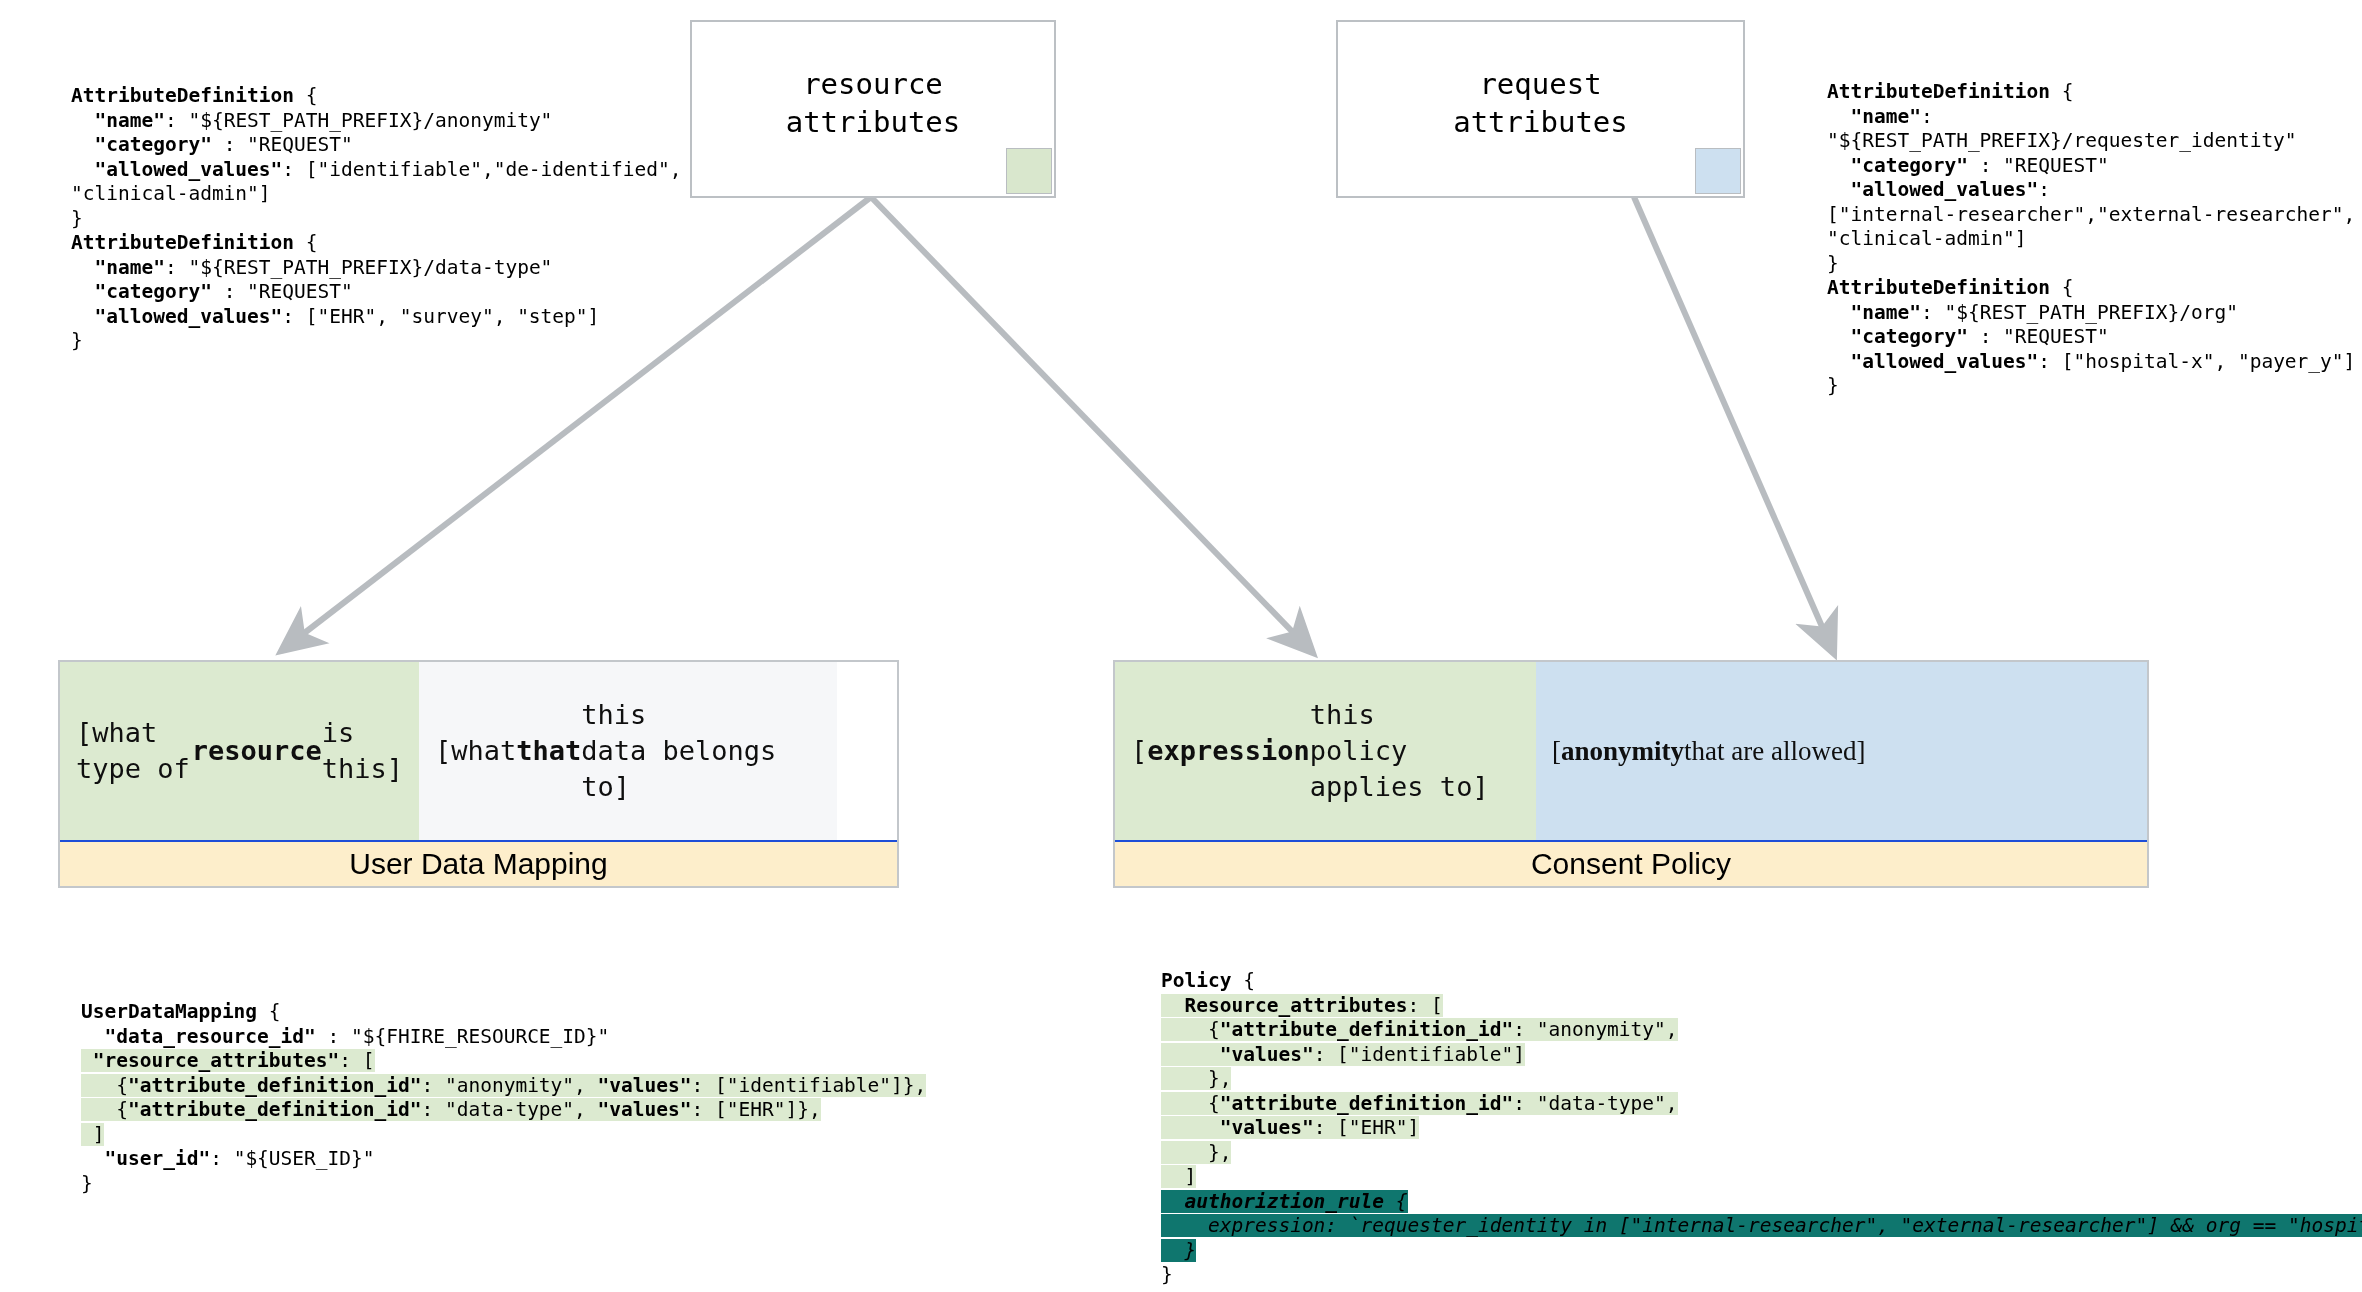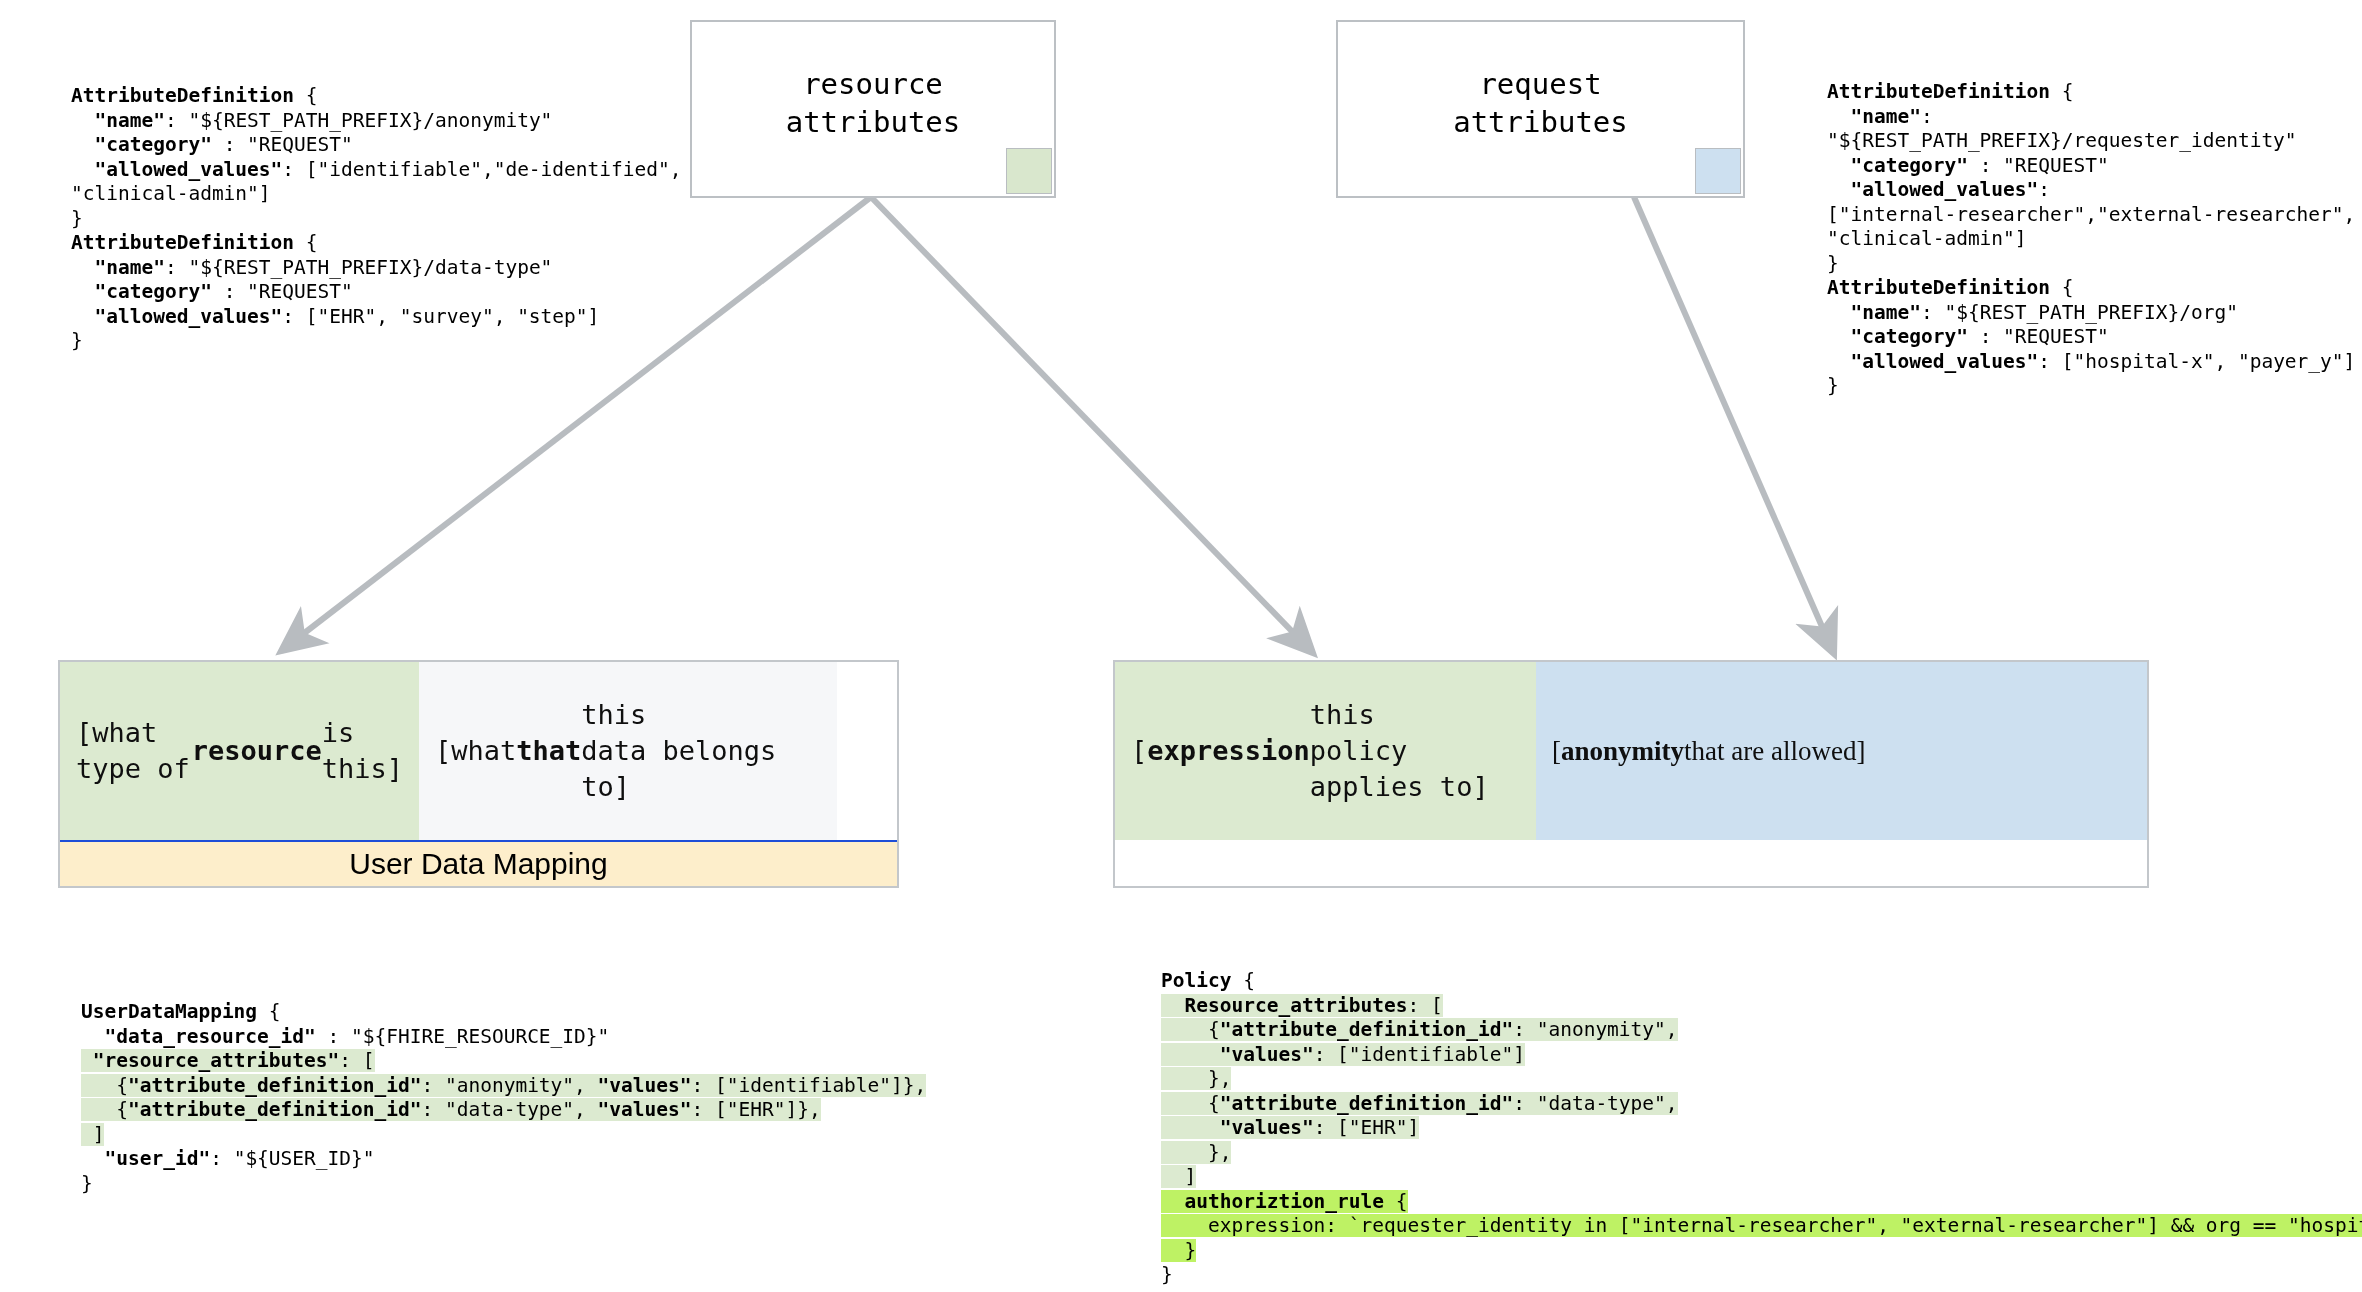--- a/index.html
+++ b/index.html
@@ -22,21 +22,21 @@
     font-family: "DejaVu Sans Mono", monospace;
     font-size: 19.5px;
     line-height: 24.5px;
     color: #000000;
     white-space: pre;
     margin-left: 9px;
   }
   .code .ln { display: block; white-space: pre; }
   .code b { font-weight: bold; }
   .hl-green { background: #dcead0; }
-  .hl-blue  { background: #bef264; }
+  .hl-blue  { background: #0f766e; font-style: italic; }
 
   
   .attrbox {
     position: absolute;
     background: #ffffff;
     border: 2px solid #bcc0c4;
     box-sizing: border-box;
   }
   .attrbox .title {
     position: absolute;
@@ -148,19 +148,20 @@
       <div class="cell grey" id="udm-cell-right" style="width:418px;">[what <b>that</b> this<br>data belongs to]</div>
     </div>
     <div class="caption">User Data Mapping</div>
   </div>
 
   <div class="panel" style="left:1113px; top:660px; width:1036px; height:228px;">
     <div class="cells">
       <div class="cell green" id="cp-cell-left" style="width:421px;">[<b>expression</b> this<br>policy applies to]</div>
       <div class="cell blue" id="cp-cell-right" style="width:611px;font-family:Liberation Serif, serif;">[<b>anonymity</b> that are allowed]</div>
     </div>
+    <div class="caption">Consent Policy</div>
   </div>
 
   <div class="code" id="code-udm" style="left:72px; top:1000px;"><span class="ln"><b>UserDataMapping</b> {</span><span class="ln">  <b>"data_resource_id"</b> : "${FHIRE_RESOURCE_ID}"</span><span class="ln"><span class="hl-green"> <b>"resource_attributes"</b>: [</span></span><span class="ln"><span class="hl-green">   {<b>"attribute_definition_id"</b>: "anonymity", <b>"values"</b>: ["identifiable"]},</span></span><span class="ln"><span class="hl-green">   {<b>"attribute_definition_id"</b>: "data-type", <b>"values"</b>: ["EHR"]},</span></span><span class="ln"><span class="hl-green"> ]</span></span><span class="ln">  <b>"user_id"</b>: "${USER_ID}"</span><span class="ln">}</span></div>
 
   <div class="code" id="code-policy" style="left:1152px; top:969px;"><span class="ln"><b>Policy</b> {</span><span class="ln"><span class="hl-green">  <b>Resource_attributes</b>: [</span></span><span class="ln"><span class="hl-green">    {<b>"attribute_definition_id"</b>: "anonymity",</span></span><span class="ln"><span class="hl-green">     <b>"values"</b>: ["identifiable"]</span></span><span class="ln"><span class="hl-green">    },</span></span><span class="ln"><span class="hl-green">    {<b>"attribute_definition_id"</b>: "data-type",</span></span><span class="ln"><span class="hl-green">     <b>"values"</b>: ["EHR"]</span></span><span class="ln"><span class="hl-green">    },</span></span><span class="ln"><span class="hl-green">  ]</span></span><span class="ln"><span class="hl-blue">  <b>authoriztion_rule</b> {</span></span><span class="ln"><span class="hl-blue">    expression: `requester_identity in ["internal-researcher", "external-researcher"] &amp;&amp; org == "hospital-x"`</span></span><span class="ln"><span class="hl-blue">  }</span></span><span class="ln">}</span></div>
 
 </div>
 
 </body></html>

